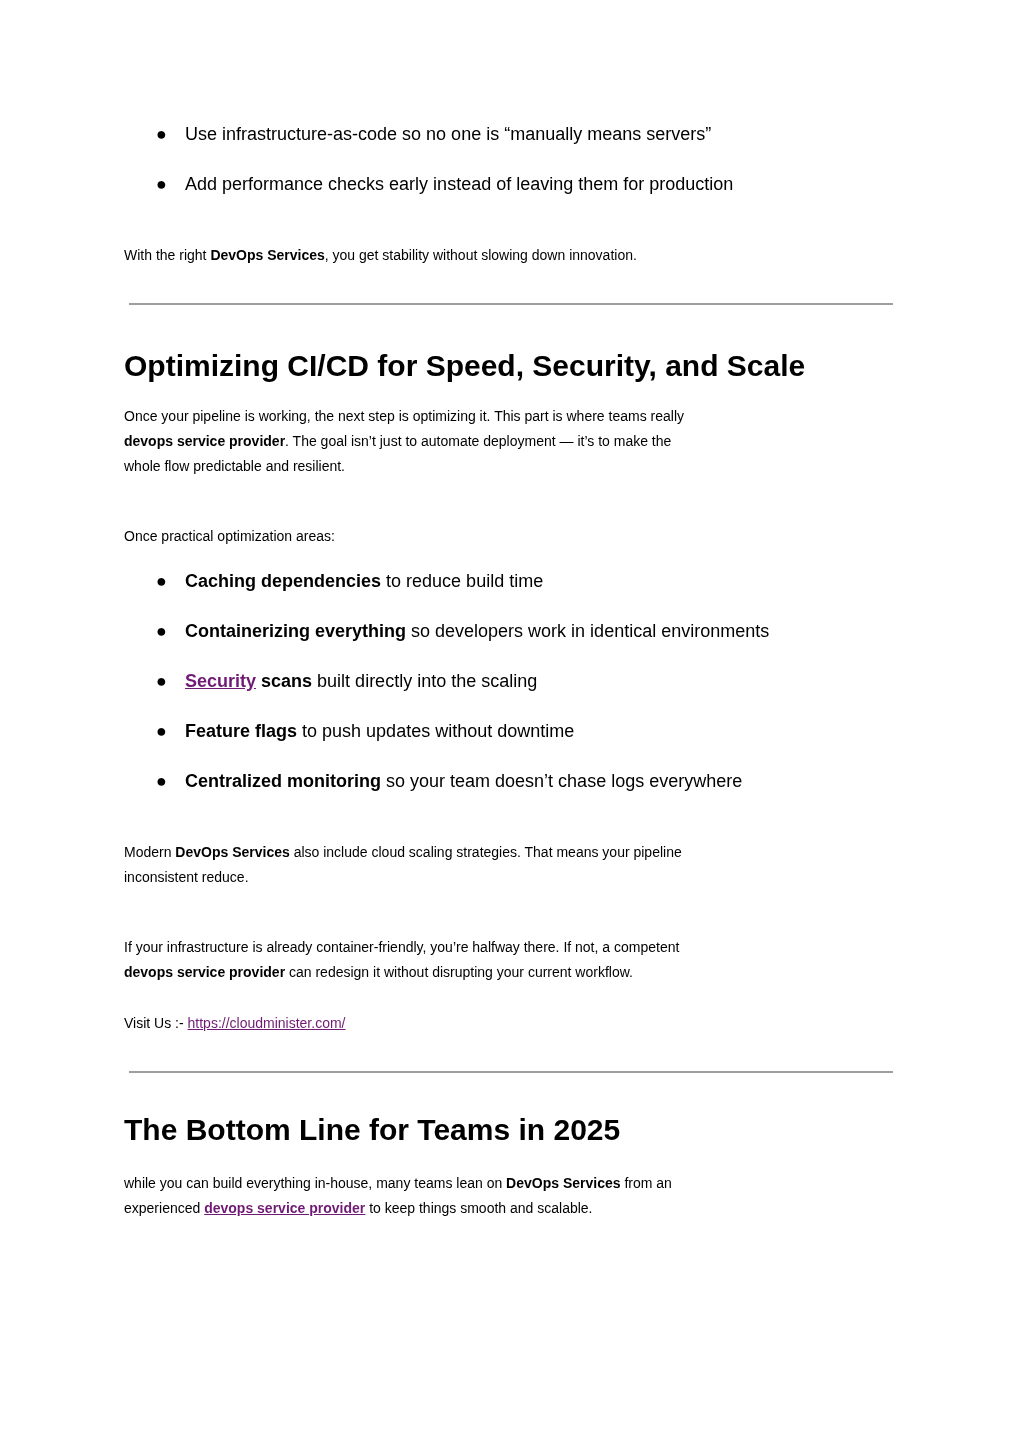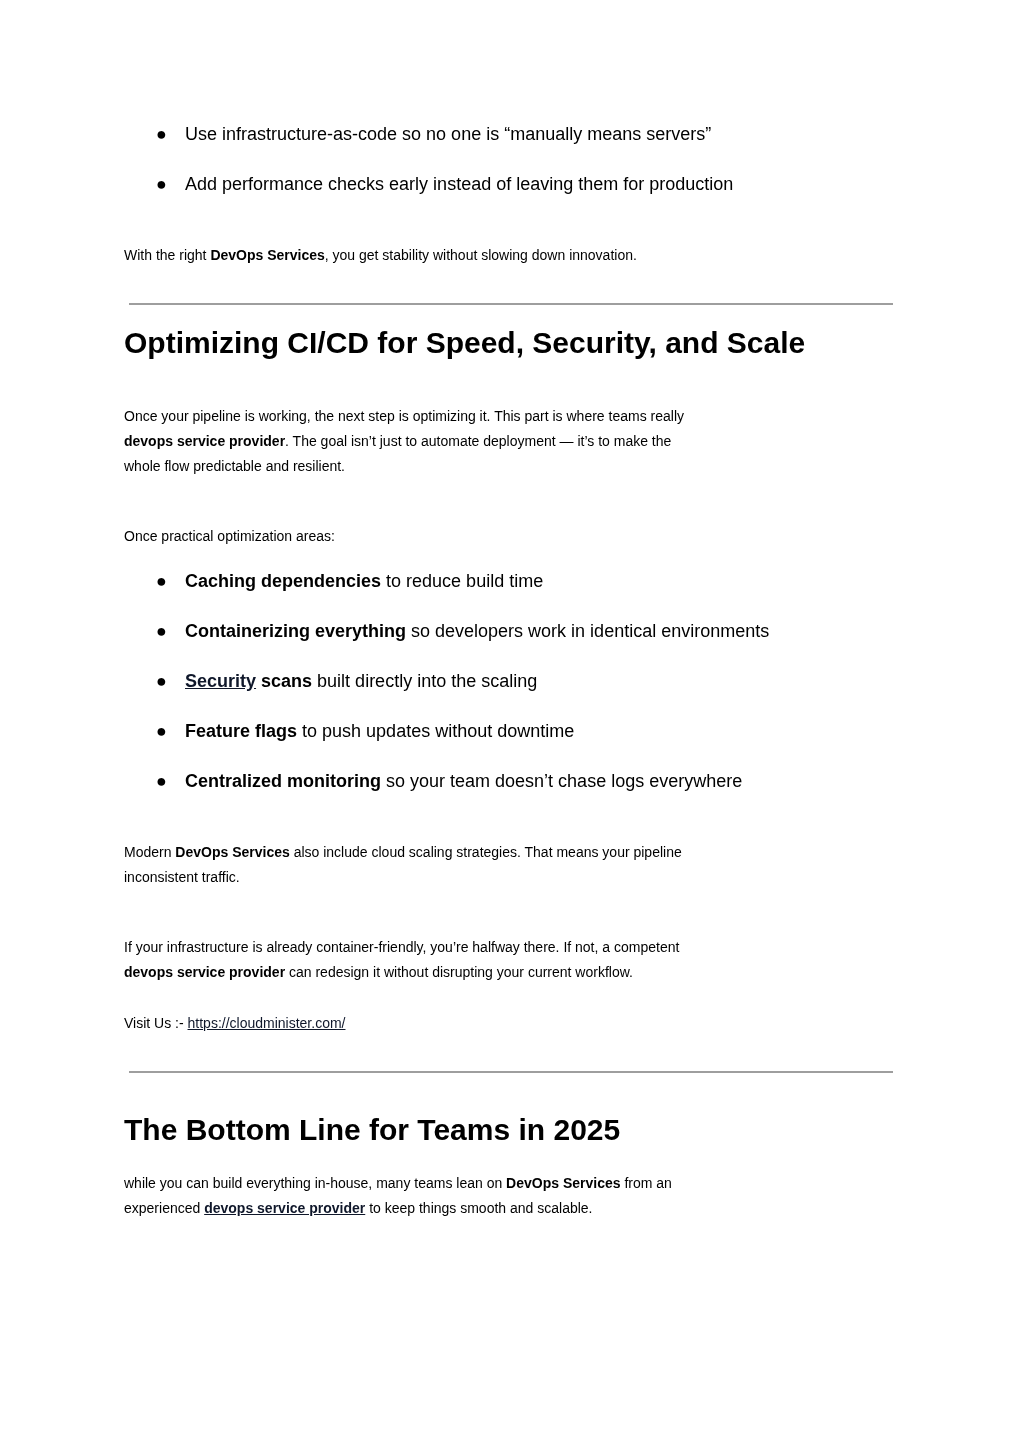--- a/index.html
+++ b/index.html
@@ -3,21 +3,21 @@
   <meta charset="utf-8">
   <style>
     html, body { margin: 0; padding: 0; background: #ffffff; }
     body {
       width: 1024px; height: 1446px; position: relative; overflow: hidden;
       font-family: "Liberation Sans", sans-serif; color: #000000;
     }
     .page { position: absolute; left: 124px; top: 0; width: 770px; }
     .p { font-size: 14px; line-height: 25px; margin: 0; }
     .b { font-weight: bold; }
-    a { color: #0f172a; text-decoration: underline; margin-top: 21px; }
+    a { color: #701a75; text-decoration: underline; margin-top: 21px; }
     .bl { position: absolute; left: 0; font-size: 18px; line-height: 25px; }
     .bl .dot { position: absolute; left: 32px; top: 0; }
     .bl .txt { position: absolute; left: 61px; top: 0; white-space: nowrap; }
     .hr { position: absolute; left: 5px; width: 764px; height: 2px; background: #9e9e9e; }
     .h2 { position: absolute; left: 0; font-size: 30px; font-weight: bold; line-height: 36px; margin: 0; white-space: nowrap; }
     .abs { position: absolute; left: 0; }
   </style>
 </head>
 <body>
 
@@ -29,21 +29,21 @@
   </div>
   <div class="bl" style="top:172px;">
     <span class="dot">●</span>
     <span class="txt">Add performance checks early instead of leaving them for production</span>
   </div>
 
   <p class="p abs" style="top:243px; white-space:nowrap;"><span>With the right </span><span class="b">DevOps Services</span><span>, you get stability without slowing down innovation.</span></p>
 
   <div class="hr" style="top:303px;"></div>
 
-  <h2 class="h2" style="top:325px;">Optimizing CI/CD for Speed, Security, and Scale</h2>
+  <h2 class="h2" style="top:348px;">Optimizing CI/CD for Speed, Security, and Scale</h2>
 
   <div class="abs" style="top:404px; white-space:nowrap;">
     <p class="p">Once your pipeline is working, the next step is optimizing it. This part is where teams really</p>
     <p class="p"><span class="b">devops service provider</span><span>. The goal isn’t just to automate deployment — it’s to make the</span></p>
     <p class="p">whole flow predictable and resilient.</p>
   </div>
 
   <p class="p abs" style="top:524px; white-space:nowrap;">Once practical optimization areas:</p>
 
   <div class="bl" style="top:569px;">
@@ -62,21 +62,21 @@
     <span class="dot">●</span>
     <span class="txt"><span class="b">Feature flags</span><span> to push updates without downtime</span></span>
   </div>
   <div class="bl" style="top:769px;">
     <span class="dot">●</span>
     <span class="txt"><span class="b">Centralized monitoring</span><span> so your team doesn’t chase logs everywhere</span></span>
   </div>
 
   <div class="abs" style="top:840px; white-space:nowrap;">
     <p class="p"><span>Modern </span><span class="b">DevOps Services</span><span> also include cloud scaling strategies. That means your pipeline</span></p>
-    <p class="p">inconsistent traffic.</p>
+    <p class="p">inconsistent reduce.</p>
   </div>
 
   <div class="abs" style="top:935px; white-space:nowrap;">
     <p class="p">If your infrastructure is already container-friendly, you’re halfway there. If not, a competent</p>
     <p class="p"><span class="b">devops service provider</span><span> can redesign it without disrupting your current workflow.</span></p>
   </div>
 
   <p class="p abs" style="top:1011px; white-space:nowrap;"><span>Visit Us :- </span><a>https://cloudminister.com/</a></p>
 
   <div class="hr" style="top:1071px;"></div>

